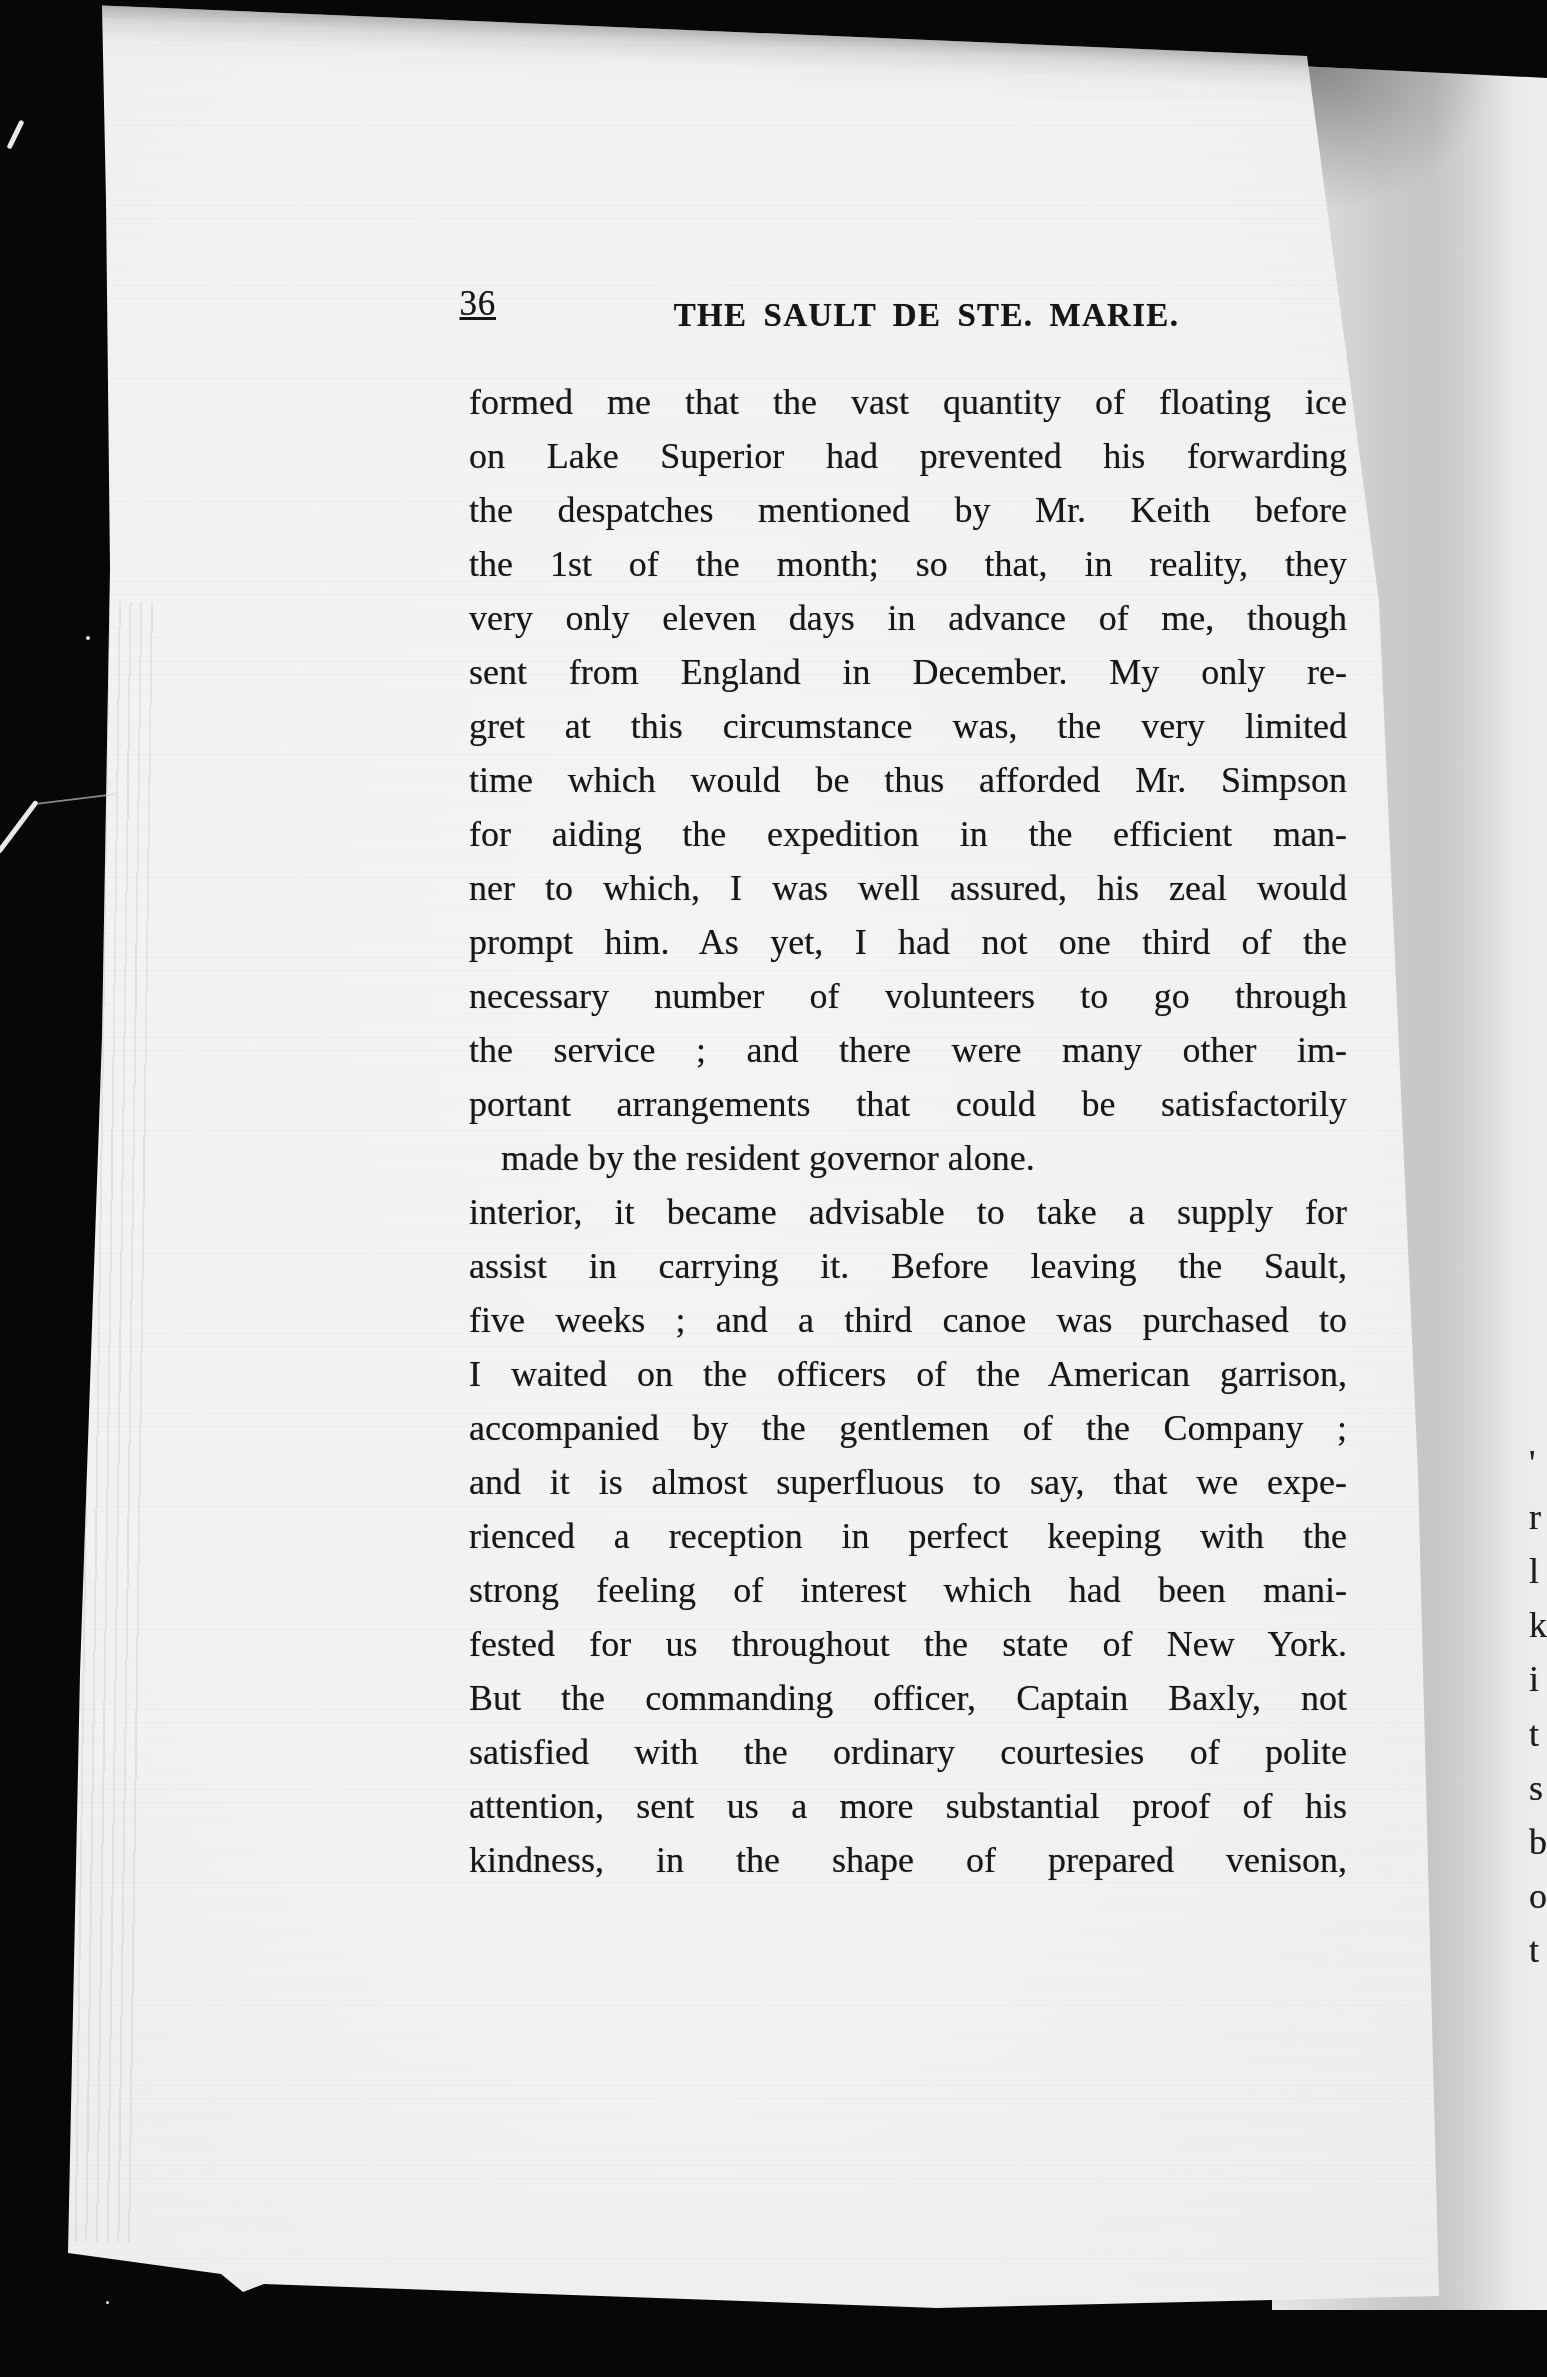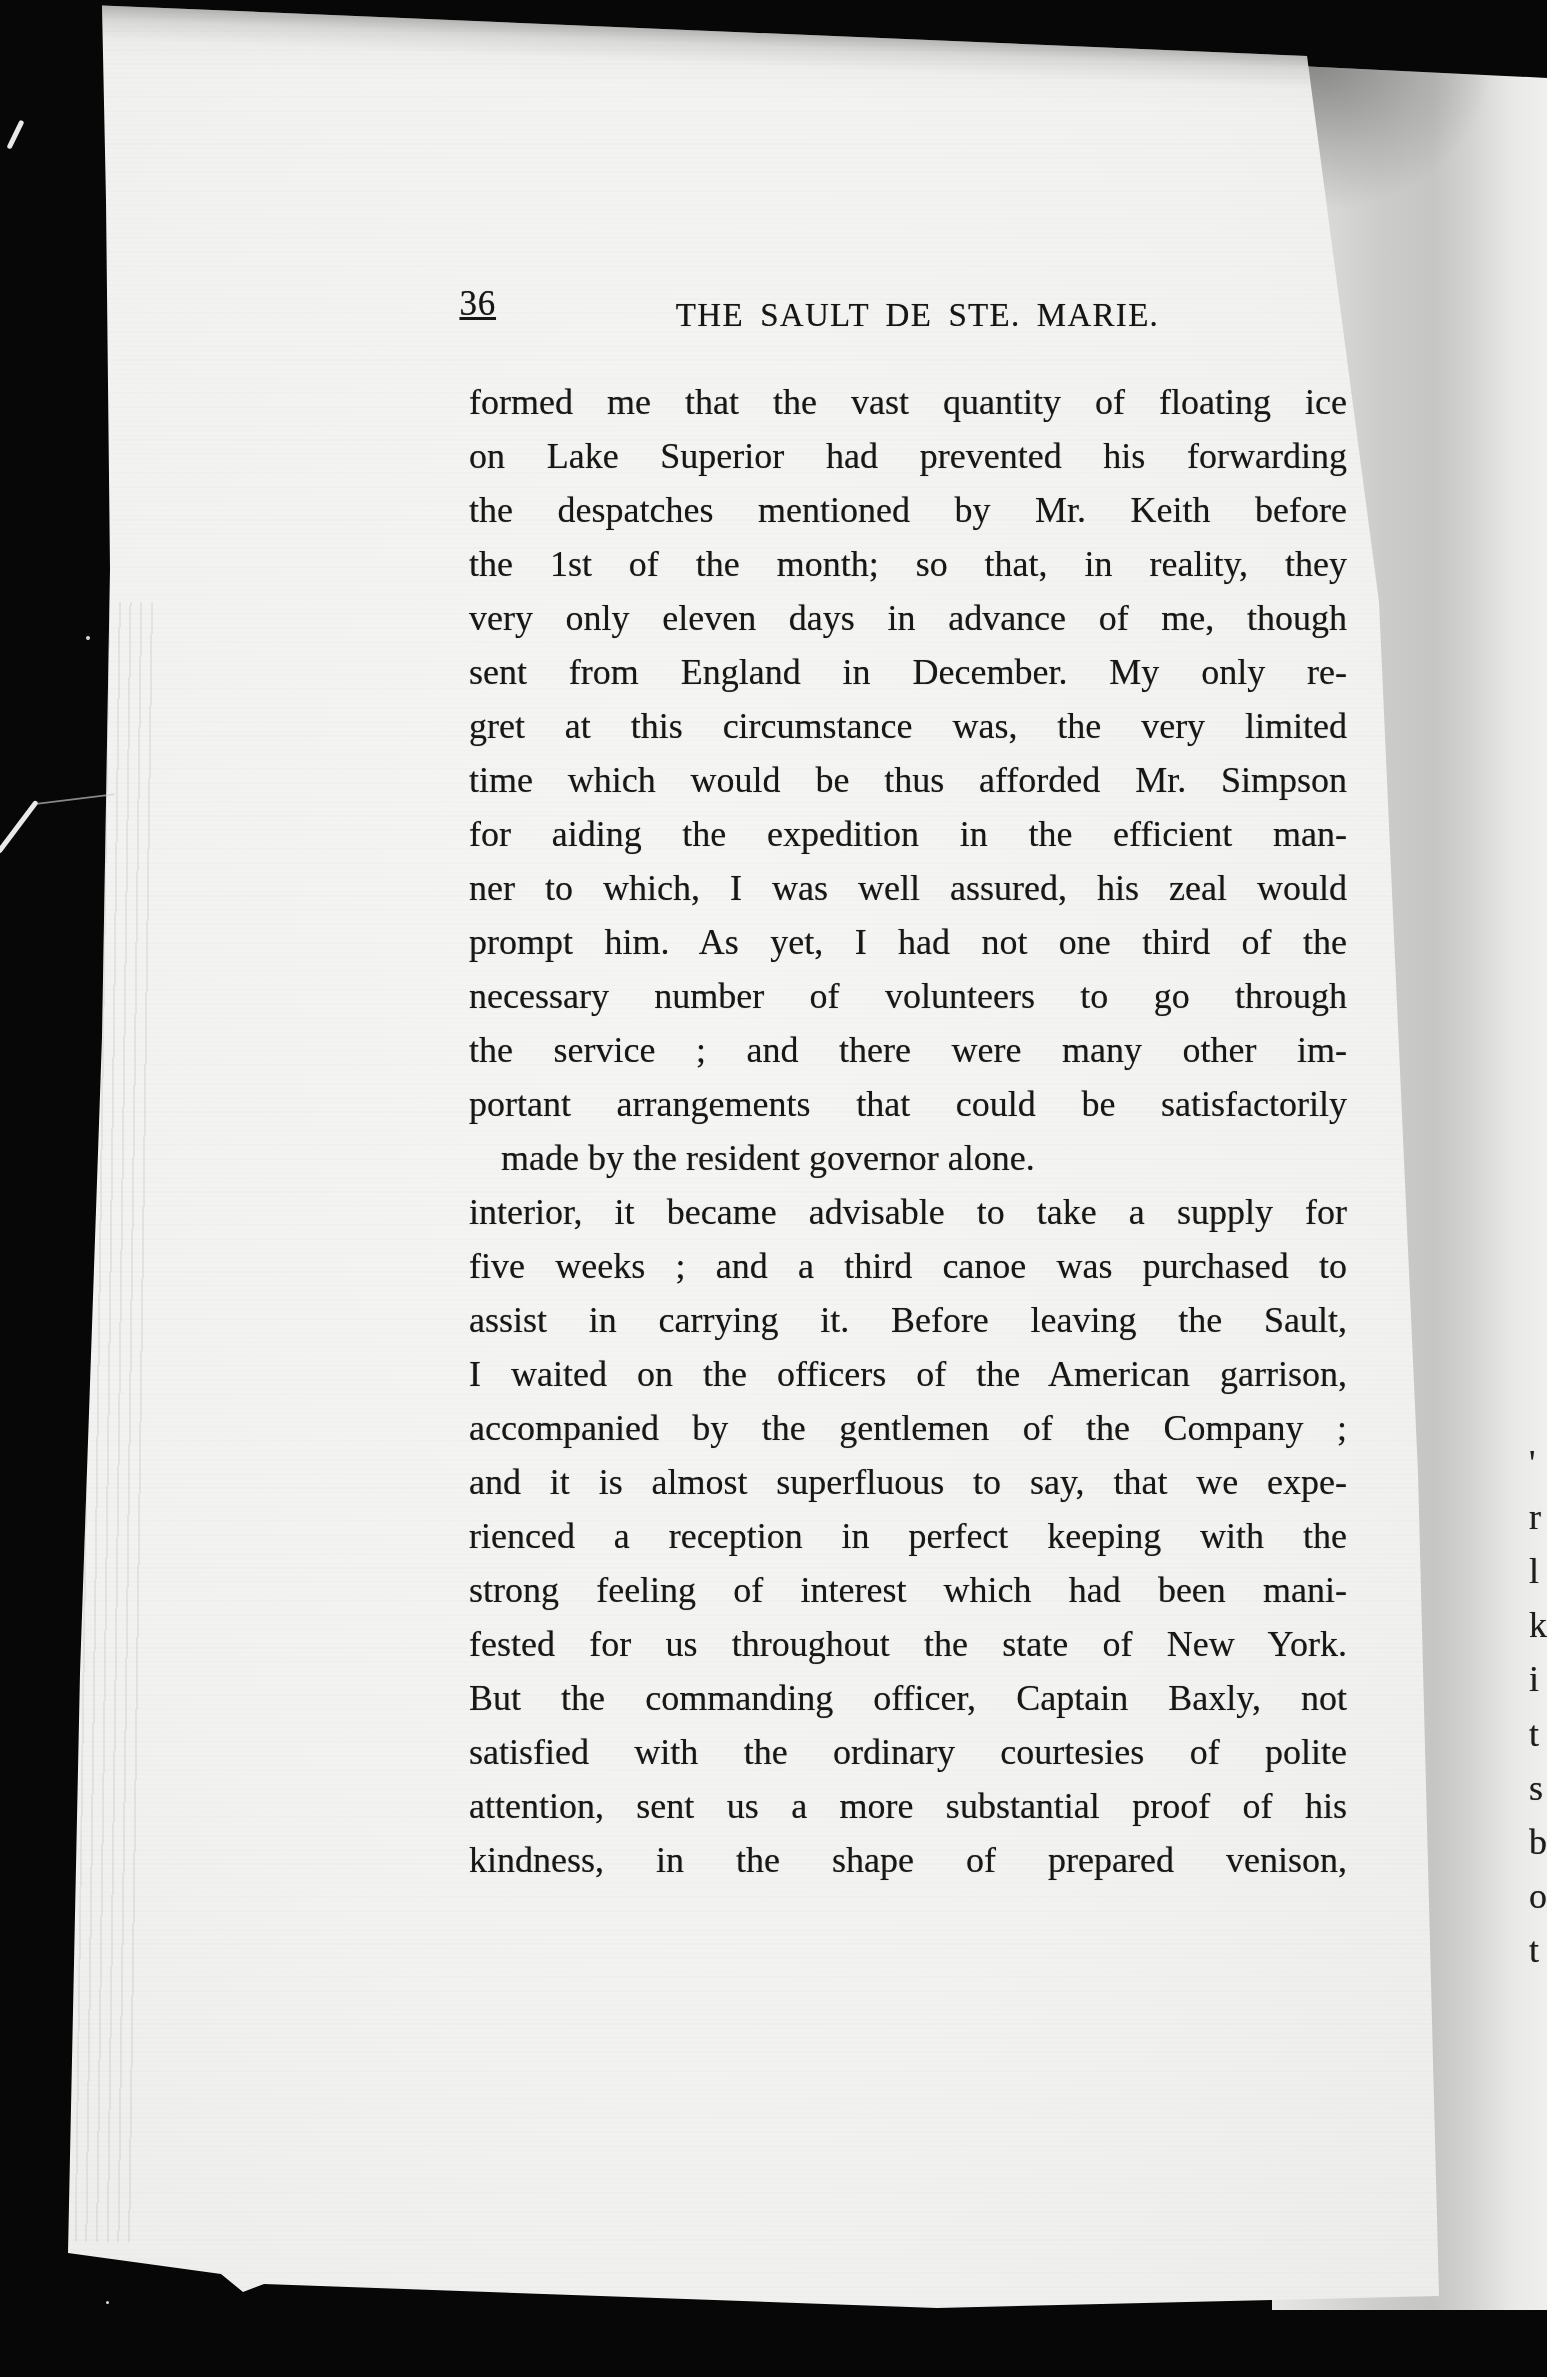--- a/index.html
+++ b/index.html
@@ -70,24 +70,25 @@
   }
 
   .header-row{position:absolute;left:469px;top:293px;width:878px;height:43px;color:#161616;}
   .page-num{
     position:absolute;left:-9.4px;top:-6.7px;
     font-size:35px;line-height:1;letter-spacing:0.7px;
     text-shadow:0 0 0.7px rgba(20,20,20,.65);
     text-decoration:underline;
   }
   .running-title{
-    position:absolute;left:0;top:6px;width:100%;box-sizing:border-box;
+    position:absolute;left:9px;top:6px;width:100%;box-sizing:border-box;
     padding-left:19px;text-align:center;
     font-size:33px;line-height:1;letter-spacing:1.3px;word-spacing:6.7px;
     text-shadow:0 0 0.7px rgba(20,20,20,.6);
+    font-weight:bold;
   }
 
   .text-block{
     position:absolute;left:469px;top:375px;width:878px;
     font-size:36px;color:#171717;
     text-shadow:0 0 0.8px rgba(25,25,25,.55);
   }
   .tline{
     height:54px;line-height:54px;white-space:nowrap;
     text-align:justify;text-align-last:justify;
@@ -150,22 +151,22 @@
         <div class="tline">gret at this circumstance was, the very limited</div>
         <div class="tline">time which would be thus afforded Mr. Simpson</div>
         <div class="tline">for aiding the expedition in the efficient man-</div>
         <div class="tline">ner to which, I was well assured, his zeal would</div>
         <div class="tline">prompt him.  As yet, I had not one third of the</div>
         <div class="tline">necessary number of volunteers to go through</div>
         <div class="tline">the service ; and there were many other im-</div>
         <div class="tline">portant arrangements that could be satisfactorily</div>
         <div class="tline flush">made by the resident governor alone.</div>
         <div class="tline">interior, it became advisable to take a supply for</div>
+        <div class="tline">assist in carrying it.  Before leaving the Sault,</div>
         <div class="tline">five weeks ; and a third canoe was purchased to</div>
-        <div class="tline">assist in carrying it.  Before leaving the Sault,</div>
         <div class="tline">I waited on the officers of the American garrison,</div>
         <div class="tline">accompanied by the gentlemen of the Company ;</div>
         <div class="tline">and it is almost superfluous to say, that we expe-</div>
         <div class="tline">rienced a reception in perfect keeping with the</div>
         <div class="tline">strong feeling of interest which had been mani-</div>
         <div class="tline">fested for us throughout the state of New York.</div>
         <div class="tline">But the commanding officer, Captain Baxly, not</div>
         <div class="tline">satisfied with the ordinary courtesies of polite</div>
         <div class="tline">attention, sent us a more substantial proof of his</div>
         <div class="tline">kindness, in the shape of prepared venison,</div>

